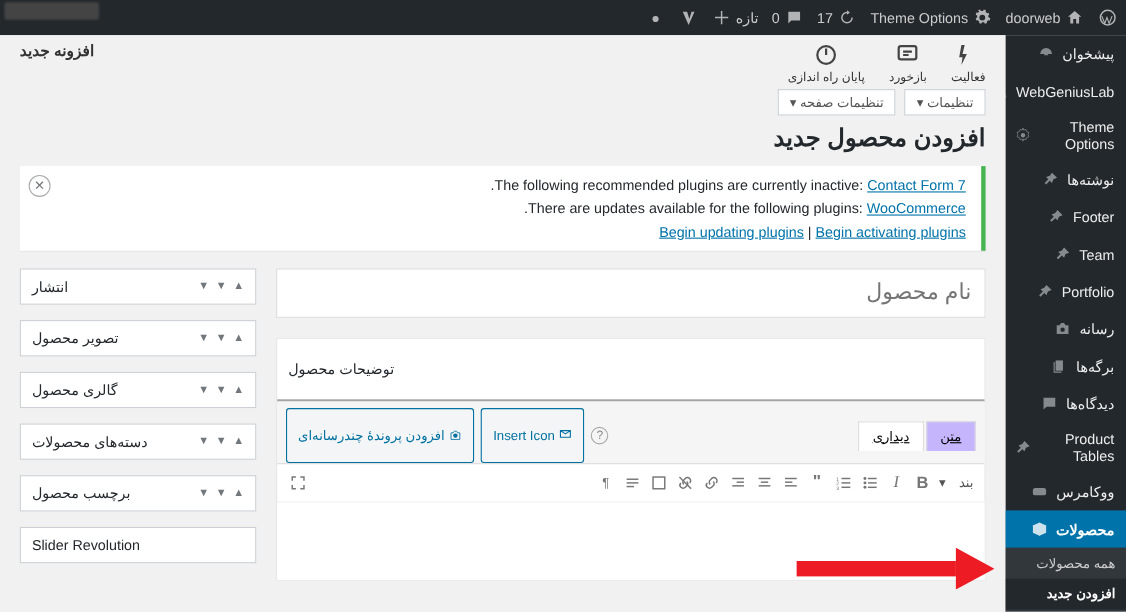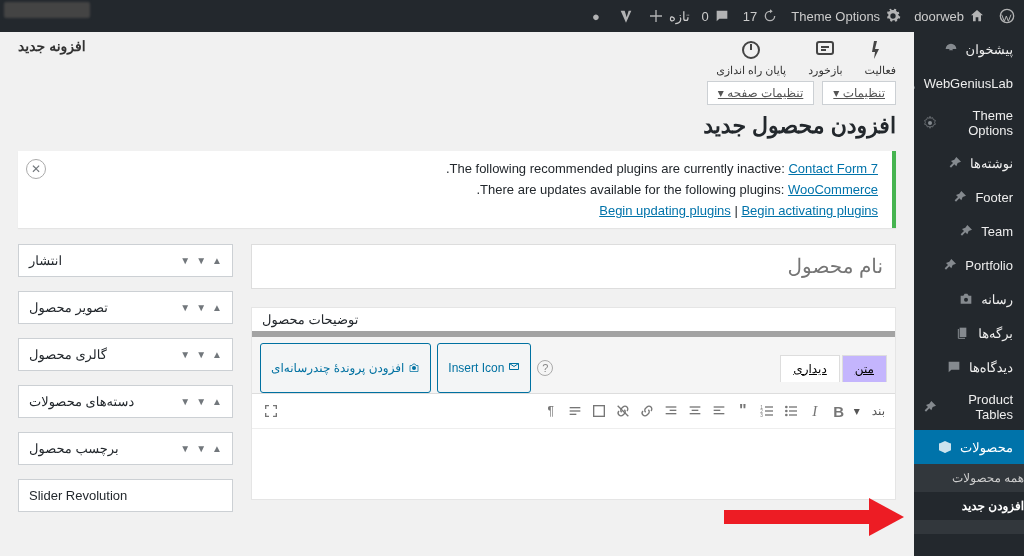--- a/index.html
+++ b/index.html
@@ -10,60 +10,60 @@
 .adminbar .right { margin-left: auto; display: flex; align-items: center; gap: 12px; }
 .adminbar .item { display: flex; align-items: center; gap: 4px; cursor: pointer; color: #ccc; }
 .adminbar .ico { width: 18px; height: 18px; display: inline-flex; align-items: center; justify-content: center; opacity: .85; }
 .adminbar svg { fill: #ccc; width: 16px; height: 16px; }
 
 
 .sidebar { position: absolute; right: 0; top: 32px; bottom: 0; width: 110px; background: #23282d; color: #eee; font-size: 13px; }
 .menu-item { display: flex; align-items: center; gap: 6px; padding: 8px 8px; cursor: pointer; border-right: 3px solid transparent; }
 .menu-item .mi-ico { width: 18px; height: 18px; display: inline-flex; align-items: center; justify-content: center; opacity: .8; }
 .menu-item svg { fill: #9ea3a8; width: 16px; height: 16px; }
-.menu-item.active { background: #0073aa; color: #fff; }
+.menu-item.active { background: #0073aa; color: #fff; font-weight: bold; }
 .menu-item.active svg { fill: #fff; }
 .submenu { background: #32373c; font-size: 12px; }
-.submenu .sub { padding: 7px 0 7px 6px; text-align: right; cursor: pointer; color: #ccc; }
+.submenu .sub { padding: 7px 10px 7px 6px; text-align: right; cursor: pointer; color: #ccc; }
 .submenu .sub.current { font-weight: bold; color: #fff; background: #23282d; }
 
 
 .main { position: absolute; top: 32px; right: 110px; left: 0; bottom: 0; background: #f1f1f1; padding: 0 18px; overflow: hidden; }
 
 
 .toptabs { display: flex; justify-content: space-between; align-items: flex-start; padding-top: 6px; }
 .toptabs .tabs { display: flex; gap: 22px; }
 .toptabs .tab { text-align: center; font-size: 11px; color: #333; cursor: pointer; }
 .toptabs .tab .tico { width: 24px; height: 24px; margin: 0 auto 2px; }
 .toptabs .tab svg { fill: #444; width: 24px; height: 24px; }
 .new-plugin { font-size: 14px; color: #333; font-weight: bold; }
 
 
 .contextual { display: flex; gap: 8px; justify-content: flex-start; margin: 4px 0 8px; }
-.ctx-btn { direction: rtl; background: #fff; border: 1px solid #ccd0d4; padding: 4px 10px; font-size: 12px; color: #555; cursor: pointer; text-decoration: underline; }
+.ctx-btn { direction: rtl; background: #fff; border: 1px solid #ccd0d4; padding: 4px 10px; font-size: 12px; color: #555; cursor: pointer; }
 
 
 .heading { font-size: 22px; color: #23282d; margin: 6px 0 12px; text-align: right; font-weight: 600; }
 
 
 .notice { direction: ltr; background: #fff; border-right: 4px solid #46b450; padding: 10px 14px; font-size: 13px; color: #23282d; position: relative; margin-bottom: 16px; box-shadow: 0 1px 1px rgba(0,0,0,.05); text-align: right; }
 .notice a { color: #0073aa; text-decoration: underline; }
 .notice .close { position: absolute; left: 8px; top: 8px; cursor: pointer; color: #72777c; width: 20px; height: 20px; border-radius: 50%; display: flex; align-items: center; justify-content: center; border: 1px solid #aaa; font-size: 12px; }
 
 
 .body-cols { display: flex; gap: 18px; }
 .col-main { flex: 1; }
 .col-side { width: 215px; }
 
 
 .title-input { width: 100%; background: #fff; border: 1px solid #ddd; padding: 10px 12px; font-size: 20px; color: #888; text-align: right; }
 
 
 .editor-box { margin-top: 18px; border: 1px solid #e5e5e5; background: #fff; }
-.editor-head { padding: 4px 10px; border-bottom: 6px solid #a3a3a3; text-align: center; font-size: 13px; color: #23282d; display: flex; justify-content: flex-end; align-items: center; }
+.editor-head { padding: 20px 10px; border-bottom: 2px solid #a3a3a3; text-align: center; font-size: 13px; color: #23282d; display: flex; justify-content: flex-end; align-items: center; }
 .editor-tabs { display: flex; justify-content: space-between; align-items: center; padding: 6px 8px 0; border-bottom: 1px solid #ddd; background: #f5f5f5; }
 .editor-tabs .etab { padding: 6px 12px; font-size: 12px; border: 1px solid #ddd; border-bottom: none; background: #fff; cursor: pointer; margin-left: 2px; text-decoration: underline; }
 .editor-tabs .etab.secondary { background: #c4b5fd; }
 .editor-tabs .actions { display: flex; gap: 6px; align-items: center; }
 .editor-tabs .ebtn { border: 1px solid #0071a1; background: #f3f5f6; color: #0071a1; padding: 17px 10px; font-size: 12px; cursor: pointer; border-radius: 3px; display: flex; align-items: center; gap: 4px; }
 .editor-tabs .qmark { color: #888; border: 1px solid #aaa; border-radius: 50%; width: 16px; height: 16px; display: inline-flex; align-items: center; justify-content: center; font-size: 11px; margin-left: auto; }
 .toolbar { direction: ltr; display: flex; align-items: center; gap: 10px; padding: 8px 10px; border-bottom: 1px solid #eee; font-size: 12px; color: #555; }
 .toolbar .tl-ico { width: 18px; height: 18px; display: inline-flex; align-items: center; justify-content: center; opacity: .8; cursor: pointer; }
 .toolbar .tl-right { margin-left: auto; display: flex; align-items: center; gap: 6px; }
 .toolbar svg { fill: #555; width: 16px; height: 16px; }
@@ -231,20 +231,28 @@
         <svg viewBox="0 0 24 24">
           <path d="M4 4h16v12H8l-4 4z"></path>
         </svg>
       </span>
     </div>
   <div class="menu-item">
       <span>Product Tables</span>
       <span class="mi-ico">
         <svg viewBox="0 0 24 24">
           <path d="M14 3l7 7-5 2-2 5-3-3-5 5-2-2 5-5-3-3 5-2z"></path>
+        </svg>
+      </span>
+    </div>
+  <div class="menu-item">
+      <span>ووکامرس</span>
+      <span class="mi-ico">
+        <svg viewBox="0 0 24 24">
+          <rect x="3" y="7" width="18" height="10" rx="3"></rect>
         </svg>
       </span>
     </div>
   <div class="menu-item active">
       <span>محصولات</span>
       <span class="mi-ico">
         <svg viewBox="0 0 24 24">
           <path d="M3 7l9-4 9 4v10l-9 4-9-4z"></path>
           <path d="M3 7l9 4 9-4M12 11v10" stroke="#fff" stroke-width="1" fill="none"></path>
         </svg>

